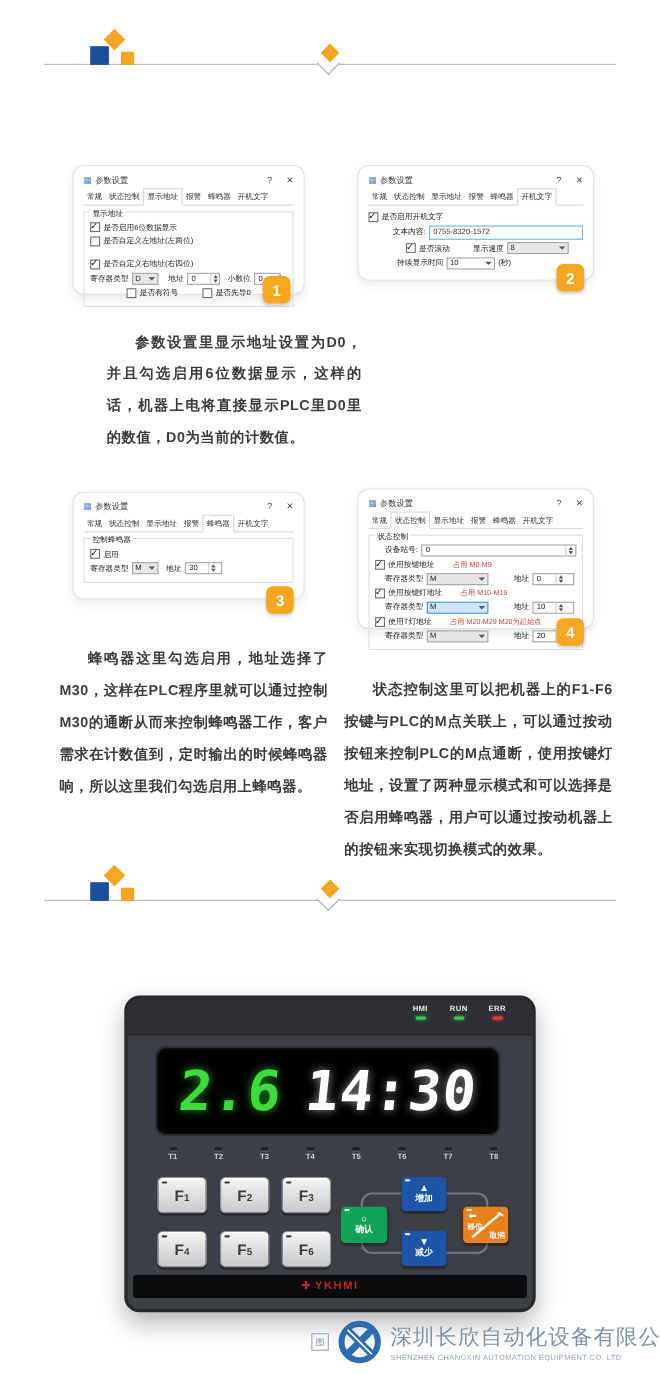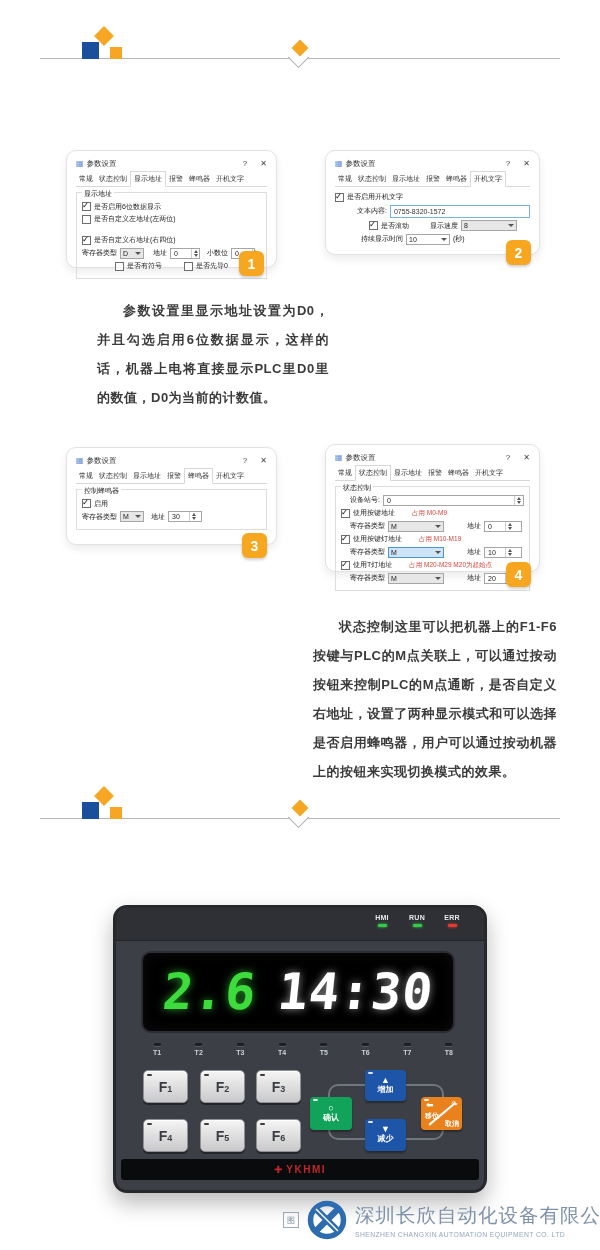--- a/index.html
+++ b/index.html
@@ -394,21 +394,22 @@
                   <i class="d"></i>
                 </span>
             </span>
           </span>
         </div>
       </div>
     </div>
     <div class="badge">4</div>
   </div>
 
-  <div class="para" id="p4">状态控制这里可以把机器上的F1-F6按键与PLC的M点关联上，可以通过按动按钮来控制PLC的M点通断，是否自定义右地址，设置了两种显示模式和可以选择是否启用蜂鸣器，用户可以通过按动机器上的按钮来实现切换模式的效果。</div>
+  <div class="para" id="p3">蜂鸣器这里勾选启用，地址选择了M30，这样在PLC程序里就可以通过控制M30的通断从而来控制蜂鸣器工作，客户需求在计数值到，定时输出的时候蜂鸣器响，所以这里我们勾选启用上蜂鸣器。</div>
+  <div class="para" id="p4">状态控制这里可以把机器上的F1-F6按键与PLC的M点关联上，可以通过按动按钮来控制PLC的M点通断，使用按键灯地址，设置了两种显示模式和可以选择是否启用蜂鸣器，用户可以通过按动机器上的按钮来实现切换模式的效果。</div>
 
   <div class="divider" style="top:788px;">
     <div class="line"></div>
     <div class="sq-blue"></div>
     <div class="dm-orange"></div>
     <div class="sq-orange"></div>
     <div class="chevron"></div>
     <div class="dm-center"></div>
   </div>
 

